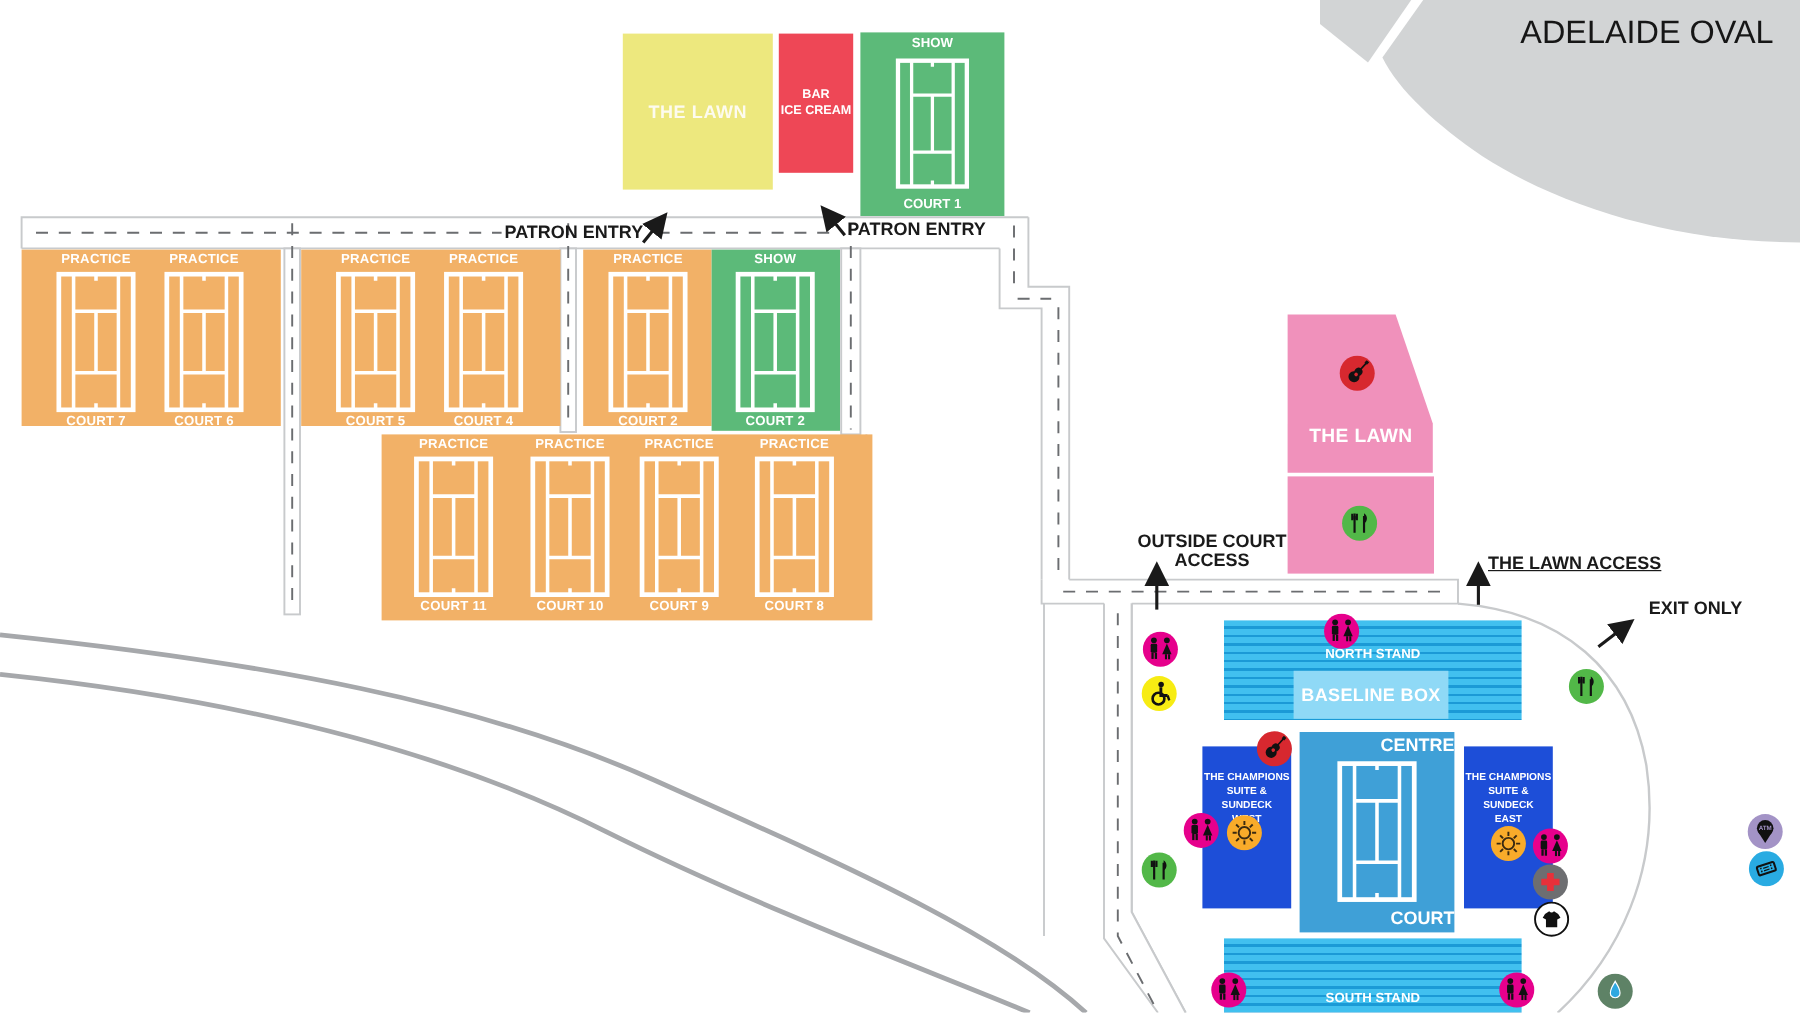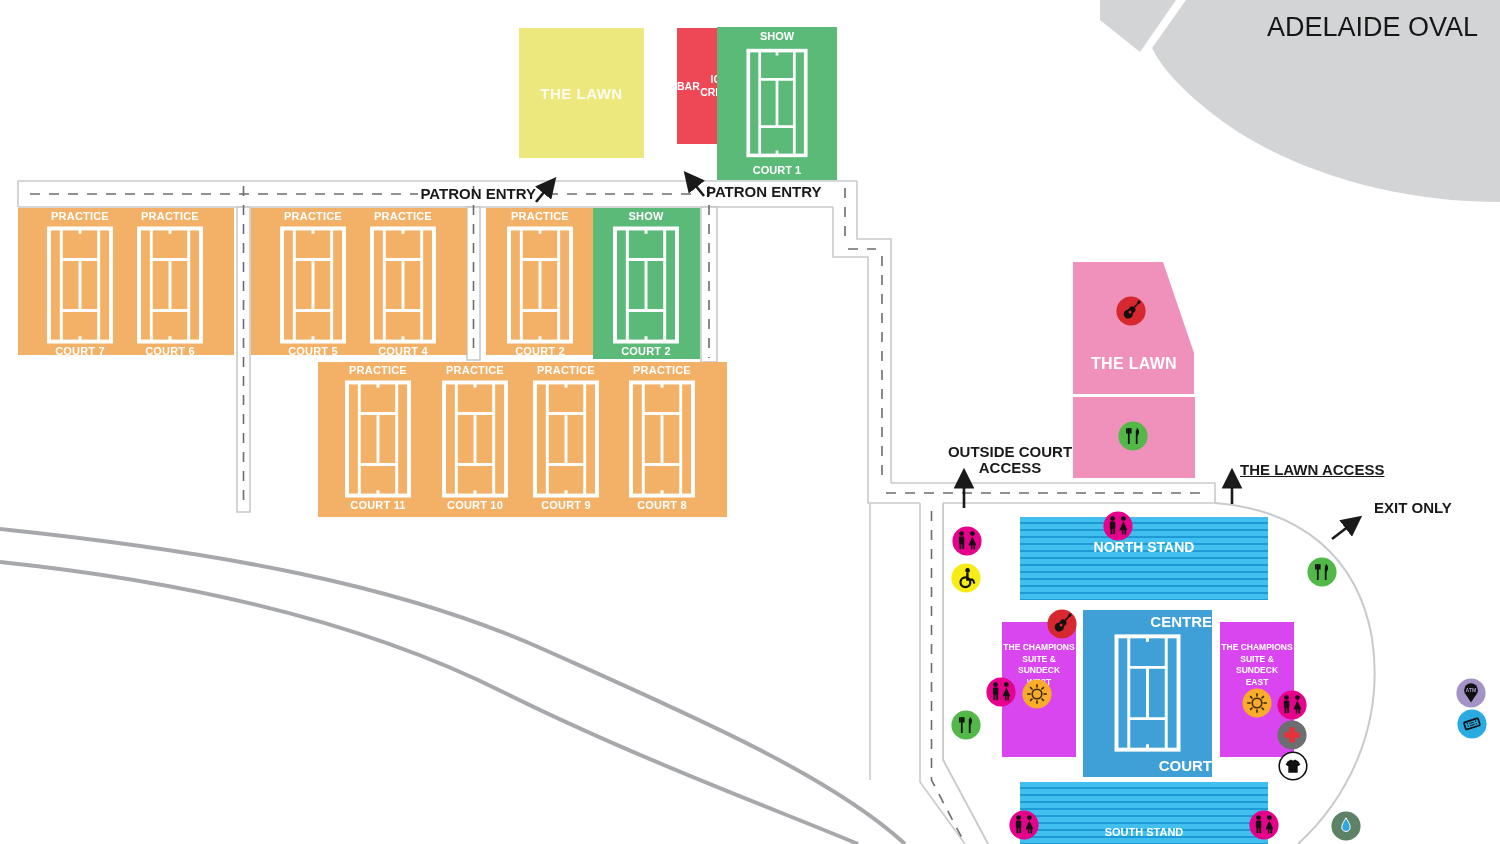--- a/index.html
+++ b/index.html
@@ -11,42 +11,42 @@
   .cell .typ,.cell .nm{position:absolute;left:0;right:0;text-align:center;color:#fff;
        font-weight:bold;font-size:11px;letter-spacing:.2px;white-space:nowrap;}
   .cell .typ{top:2px;}
   .cell .nm{top:137px;}
   .cell svg.court{position:absolute;top:18px;left:14px;width:68px;height:118px;}
   .greenbox{position:absolute;background:#5CBA79;}
   .ylawn{position:absolute;left:519px;top:28px;width:125px;height:130px;background:#EDE87E;
        display:flex;align-items:center;justify-content:center;color:#FDFBEF;
        font-weight:bold;font-size:15px;letter-spacing:.5px;}
   .rbar{position:absolute;left:649px;top:28px;width:62px;height:116px;background:#EE4756;
-       display:flex;flex-direction:row;align-items:center;justify-content:center;
-       color:#fff;font-weight:bold;font-size:10.5px;line-height:13px;text-align:center;margin-left:28px;}
+       display:flex;flex-direction:column;align-items:center;justify-content:center;
+       color:#fff;font-weight:bold;font-size:10.5px;line-height:13px;text-align:center;}
   .c1box{position:absolute;left:717px;top:27px;width:120px;height:153px;background:#5CBA79;}
   .c1box .typ,.c1box .nm{position:absolute;left:0;right:0;text-align:center;color:#fff;
        font-weight:bold;font-size:11px;}
   .c1box .typ{top:3px;}
   .c1box .nm{top:137px;}
   .c1box svg.court{position:absolute;left:29px;top:17px;width:62px;height:118px;}
   .lbl{position:absolute;font-weight:bold;color:#1A1A1A;font-size:15px;white-space:nowrap;}
   .stripes{position:absolute;background:repeating-linear-gradient(180deg,
        #41C0EF 0px,#41C0EF 5px,#1B9AD6 5px,#1B9AD6 7px);}
   .wt{position:absolute;left:0;right:0;text-align:center;color:#fff;font-weight:bold;}
   .bbox{position:absolute;left:58px;top:42px;width:129px;height:40px;background:#8FD9F6;
        display:flex;align-items:center;justify-content:center;color:#fff;
        font-weight:bold;font-size:15px;letter-spacing:.3px;}
   .centre{position:absolute;left:1083px;top:610px;width:129px;height:167px;background:#3FA0D7;}
   .centre svg.court{position:absolute;left:31px;top:21px;width:67px;height:124px;}
   .centre .t1,.centre .t2{position:absolute;left:0;right:0;text-align:right;color:#fff;
        font-weight:bold;font-size:15px;}
   .centre .t1{top:3px;}
   .centre .t2{bottom:3px;}
-  .suite{position:absolute;width:74px;height:135px;background:#d946ef;color:#fff;
+  .suite{position:absolute;width:74px;height:135px;background:#1d4ed8;color:#fff;
        font-weight:bold;font-size:8.5px;line-height:11.5px;text-align:center;
        padding-top:20px;box-sizing:border-box;}
   .plawn2{position:absolute;left:1073px;top:397px;width:122px;height:81px;background:#F091BB;}
   .plawnlbl{position:absolute;left:1073px;top:355px;width:122px;text-align:center;
        color:#fff;font-weight:bold;font-size:16px;letter-spacing:.3px;}
   .title{position:absolute;right:22px;top:12px;width:300px;text-align:right;
        color:#161616;font-weight:normal;font-size:27px;}
   .ic{position:absolute;width:30px;height:30px;}
   .atm-t{font-family:"Liberation Sans",sans-serif;font-size:5.2px;font-weight:bold;
        fill:#A393C6;text-anchor:middle;}
@@ -325,21 +325,24 @@
   <div class="plawnlbl">THE LAWN</div>
 
   <div class="lbl" style="left:944px;top:444px;width:132px;text-align:center;line-height:16px;">
     <div>OUTSIDE COURT</div>
     <div>ACCESS</div>
   </div>
   <div class="lbl" style="left:1240px;top:461px;text-decoration:underline;">THE LAWN ACCESS</div>
   <div class="lbl" style="left:1374px;top:499px;">EXIT ONLY</div>
 
   <div class="stripes" style="left:1020px;top:517px;width:248px;height:83px;">
-    <div class="wt" style="top:22px;font-size:14px;">NORTH STAND</div>
+    <div class="wt" style="top:22px;font-size:11px;">NORTH STAND</div>
+    <div class="bbox">
+      <span>BASELINE BOX</span>
+    </div>
   </div>
 
   <div class="centre">
     <div class="t1">CENTRE</div>
     <svg class="court" viewBox="0 0 68 120">
         <use href="#i-court"></use>
       </svg>
     <div class="t2">COURT</div>
   </div>
 

